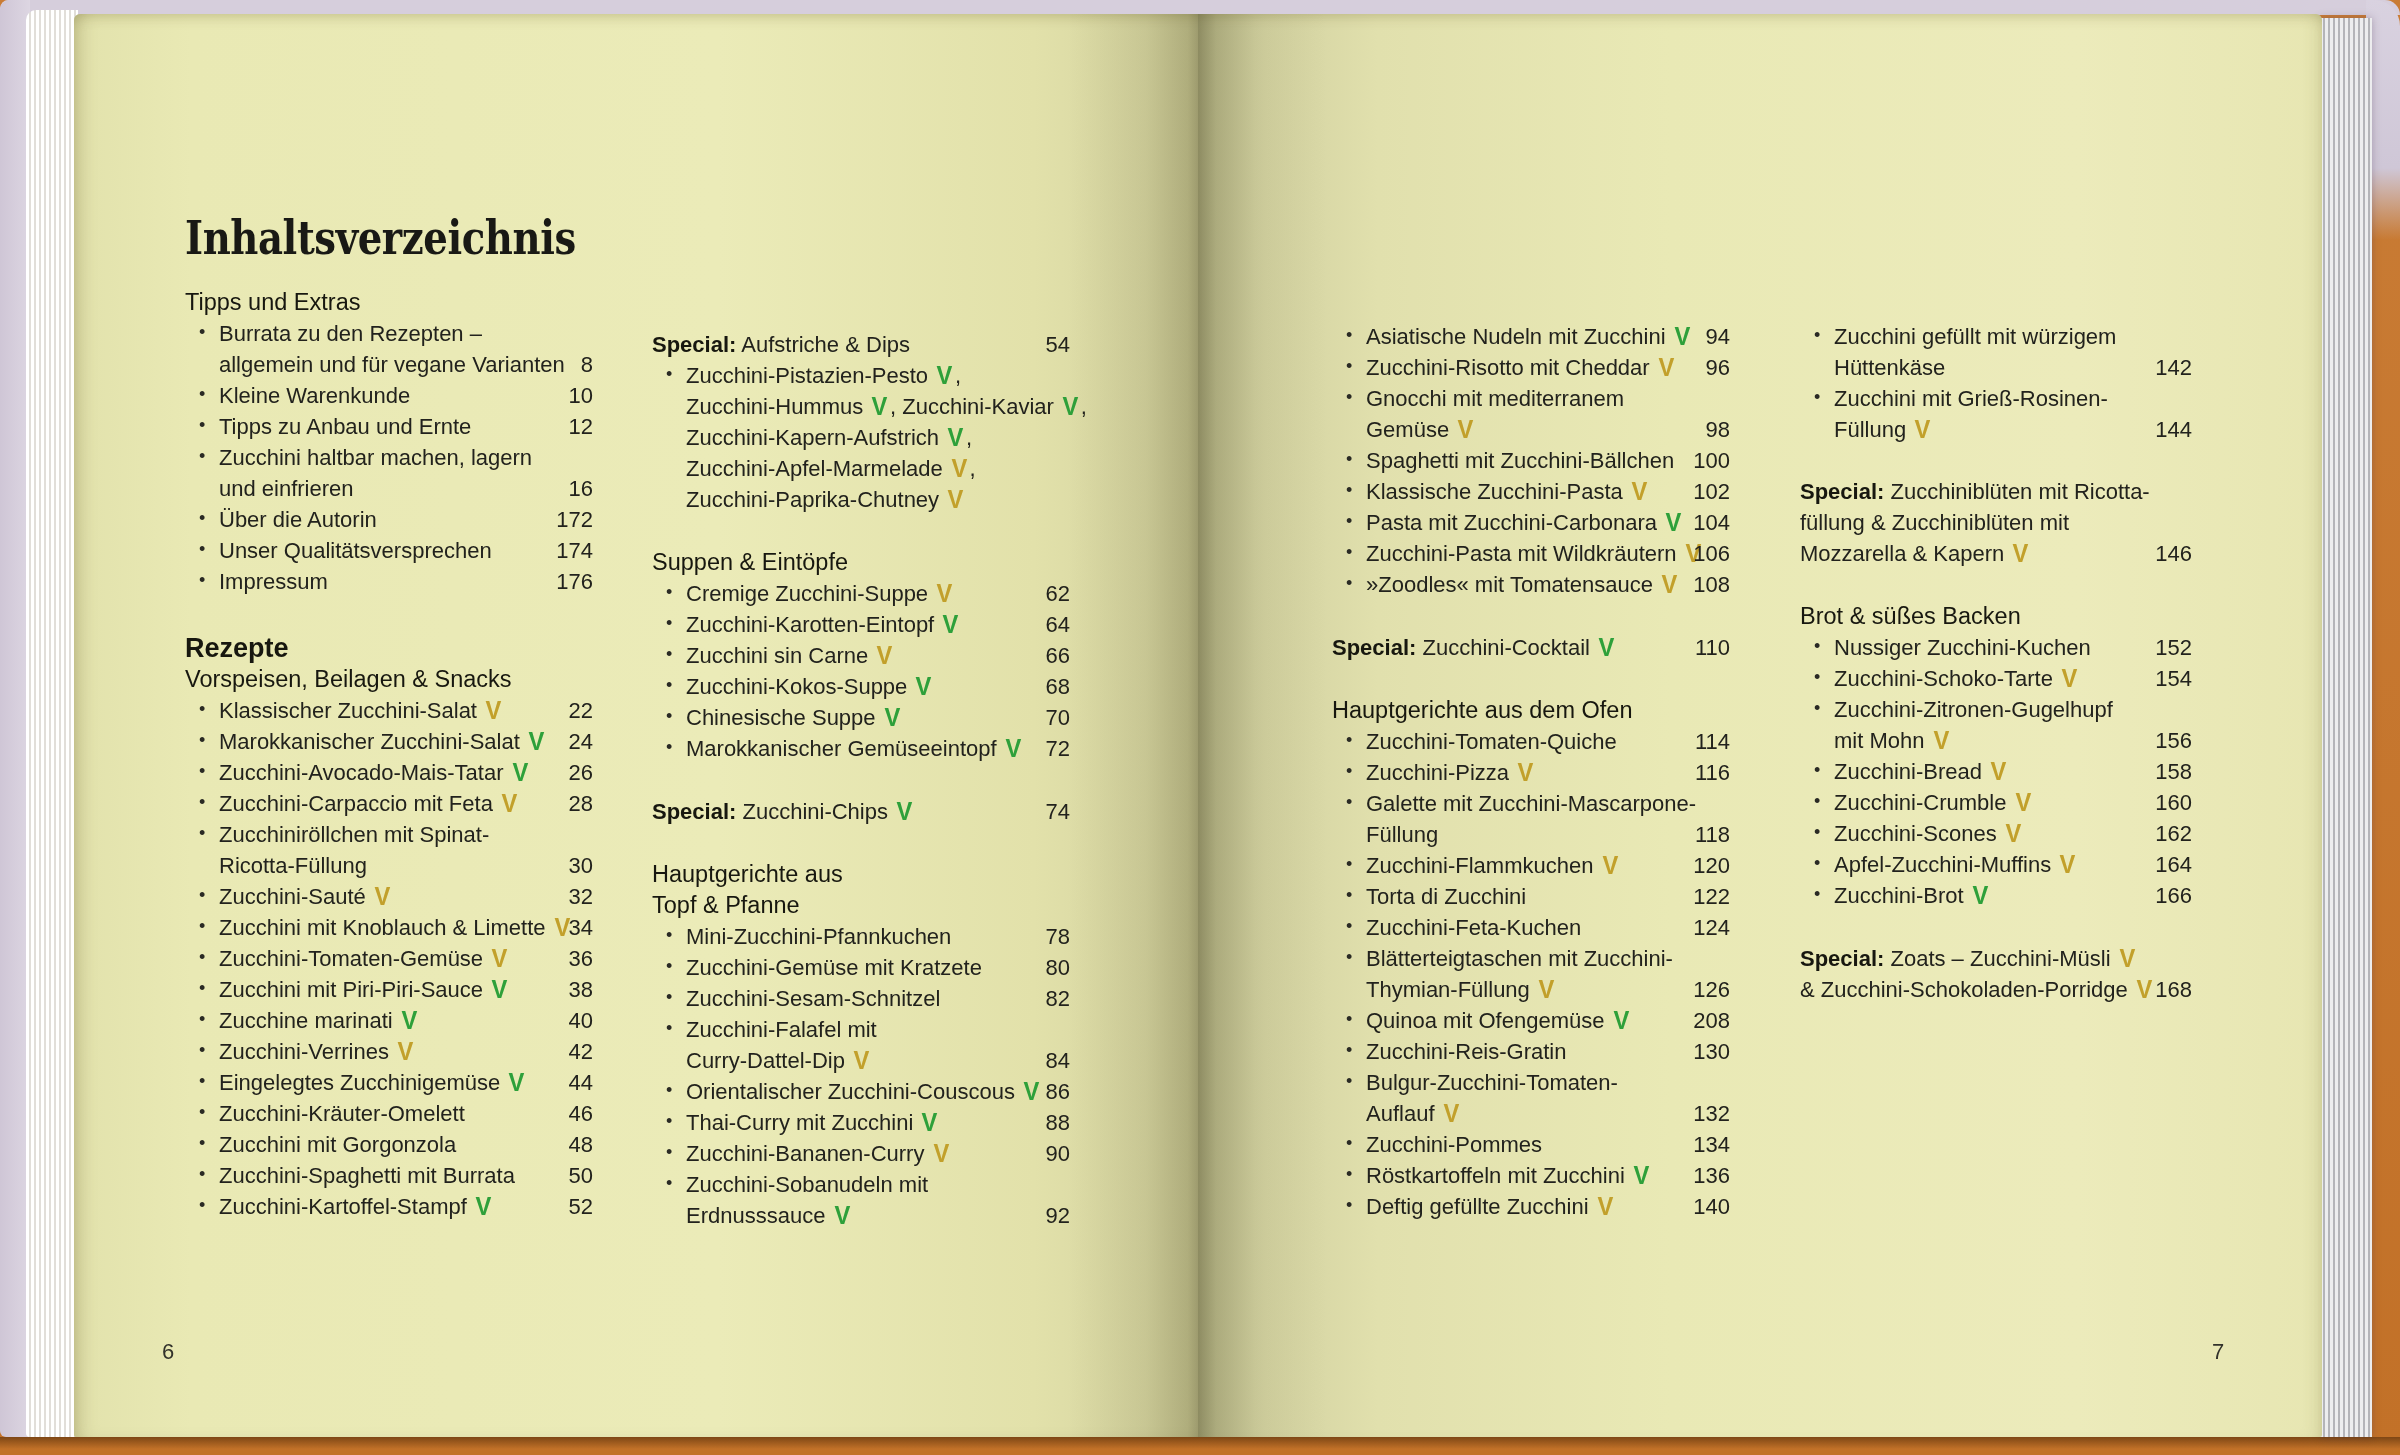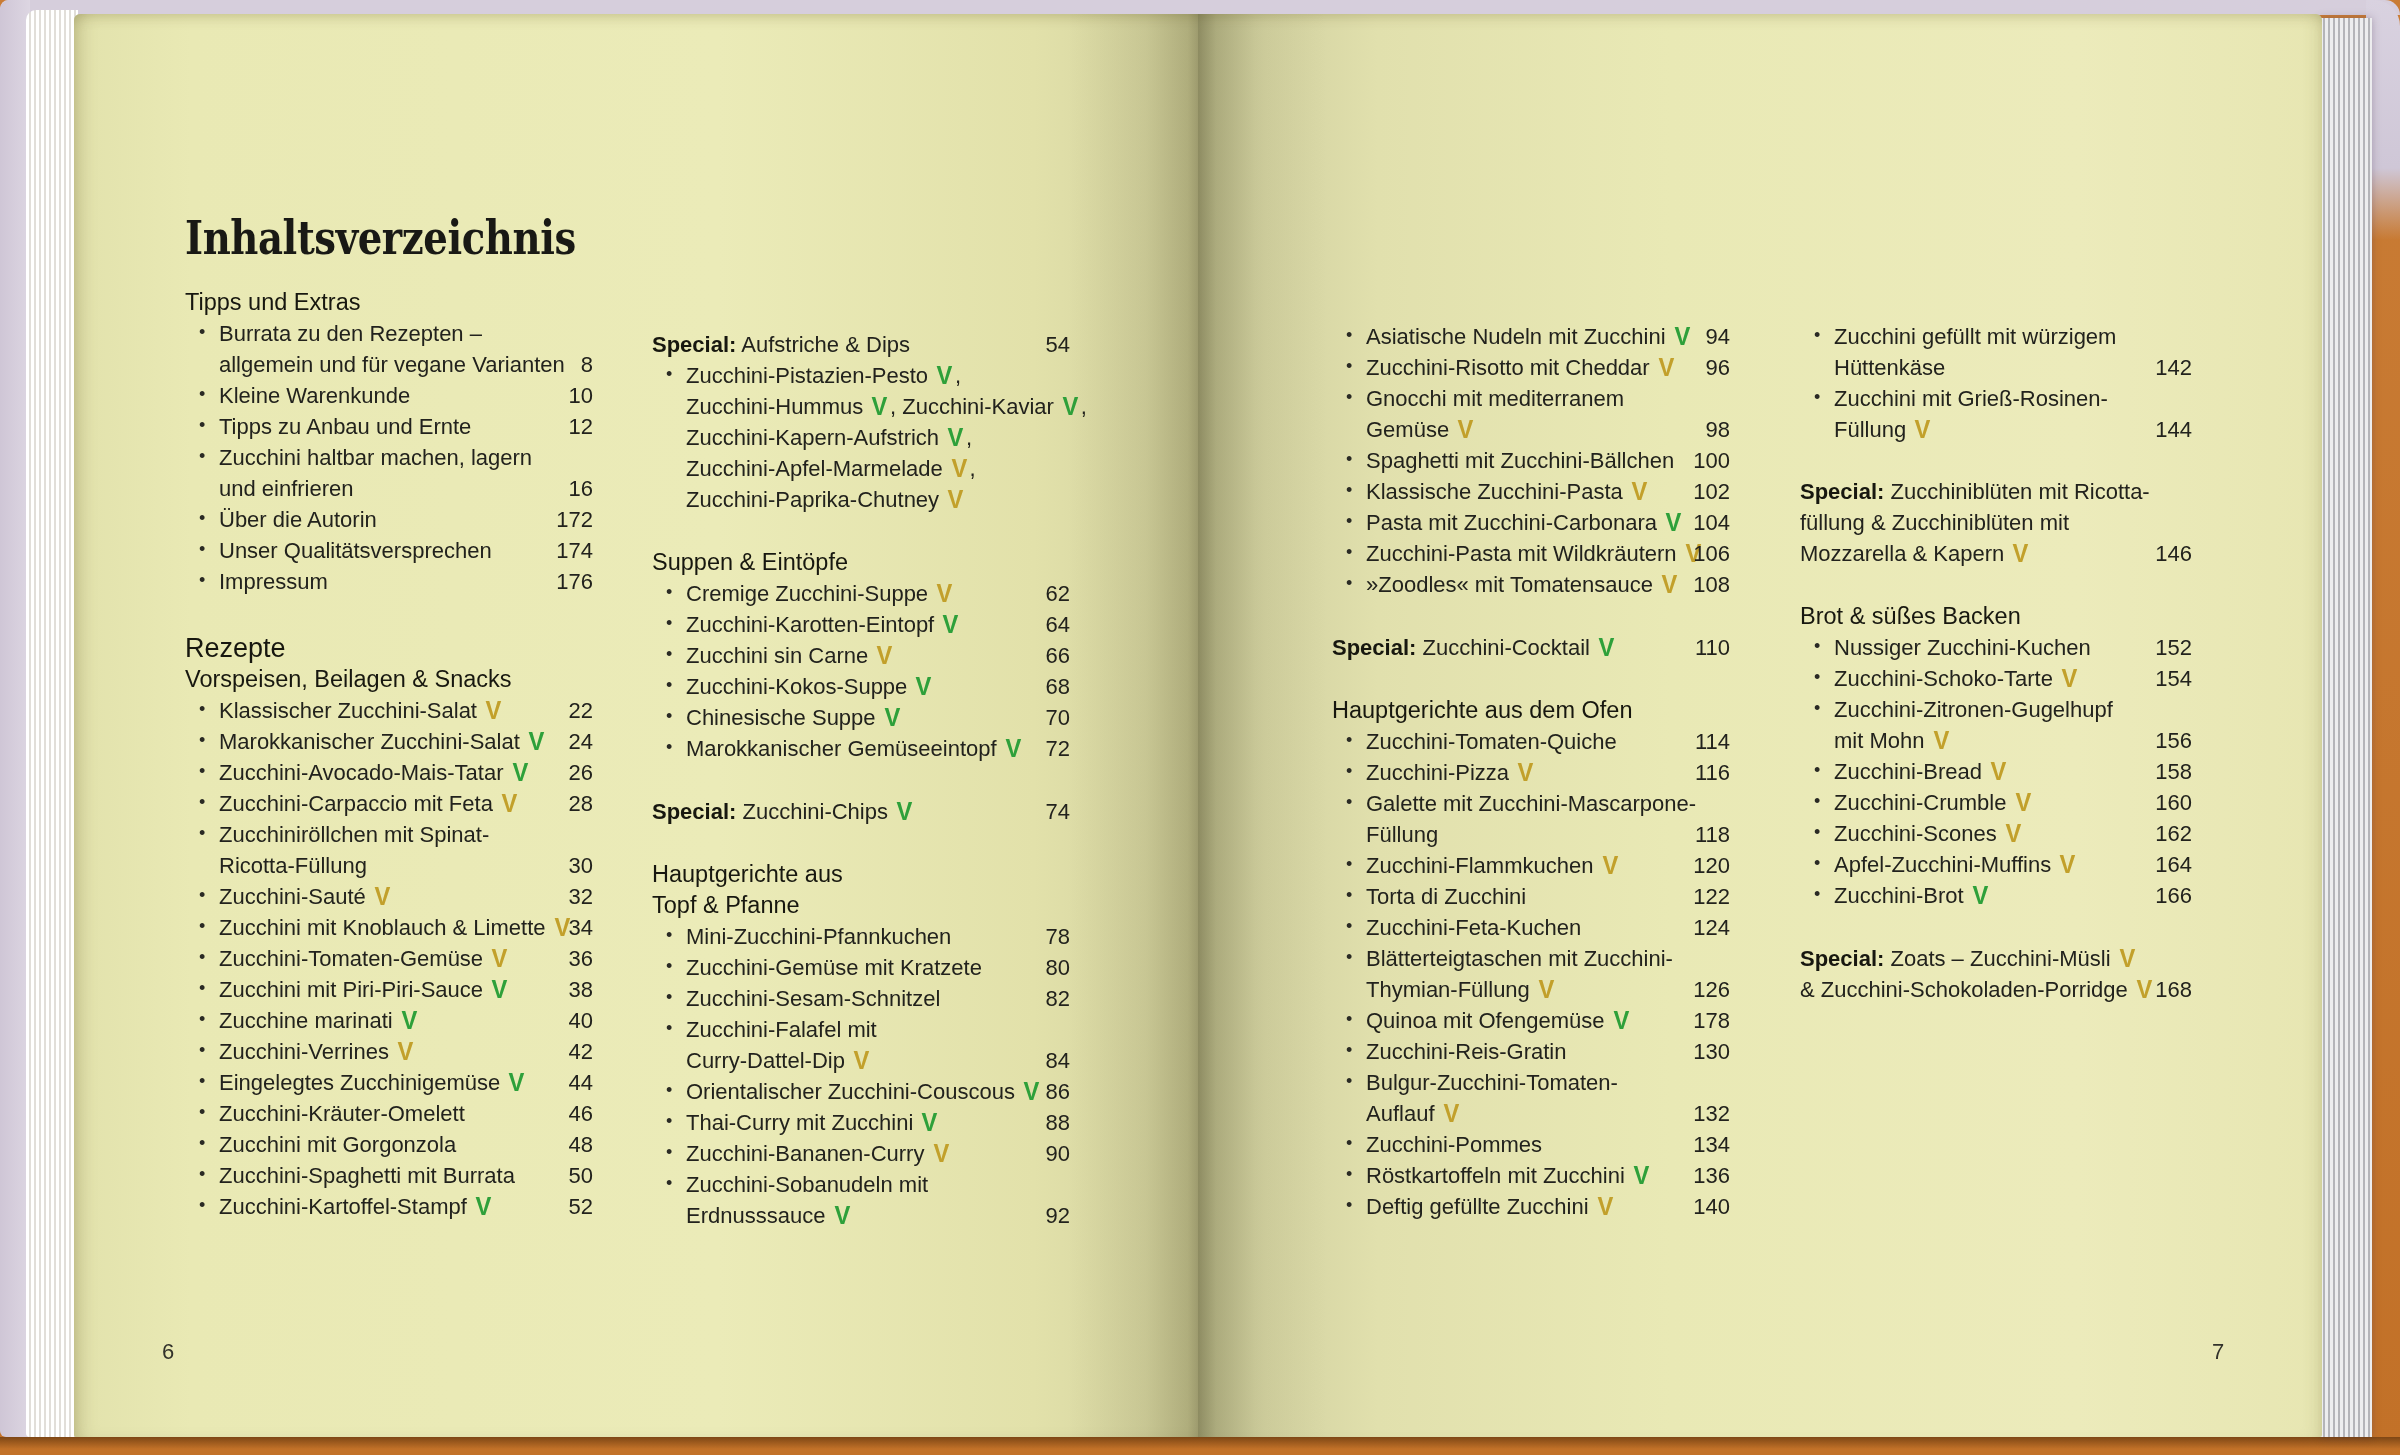--- a/index.html
+++ b/index.html
@@ -44,21 +44,21 @@
   }
   .table-shadow{position:absolute;left:0;right:0;top:1437px;height:12px;background:linear-gradient(180deg,rgba(70,36,6,.55),rgba(70,36,6,0));}
   
   .title{
     position:absolute;left:111px;top:196px;font-family:"DejaVu Serif",serif;
     font-weight:700;font-size:46px;line-height:56px;color:#191915;
     letter-spacing:-.5px;transform:scaleX(.84);transform-origin:left top;white-space:nowrap;
   }
   .col{position:absolute;}
   .line{position:relative;height:31px;line-height:31px;font-size:22px;white-space:nowrap;}
-  .line.h1{font-weight:400;font-size:27px;color:#17170f;}
+  .line.h1{font-weight:700;font-size:27px;color:#17170f;}
   .line.h2{font-weight:400;font-size:23.5px;color:#17170f;}
   .line.b{padding-left:34px;}
   .line.c{padding-left:34px;}
   .bullet{position:absolute;left:14px;top:-1px;font-size:18px;color:#2a2a24;}
   .num{position:absolute;right:0;top:0;}
   .vmark{display:inline-block;font-weight:700;font-size:25px;line-height:1;margin:0 2px;transform:translateY(1px) scaleX(.95);}
   .vg{color:var(--green);} .vy{color:var(--yellow);}
   .line strong{font-weight:700;color:#17170f;}
   .pagenum{position:absolute;font-size:22px;color:#32322b;}
   .pagenum.pl{left:88px;top:1325px;}
@@ -163,21 +163,21 @@
       <div class="line h2"><span>Hauptgerichte aus dem Ofen</span></div>
       <div class="line b"><span class="bullet">•</span><span>Zucchini-Tomaten-Quiche</span><span class="num">114</span></div>
       <div class="line b"><span class="bullet">•</span><span>Zucchini-Pizza <span class="vmark vy">V</span></span><span class="num">116</span></div>
       <div class="line b"><span class="bullet">•</span><span>Galette mit Zucchini-Mascarpone-</span></div>
       <div class="line c"><span>Füllung</span><span class="num">118</span></div>
       <div class="line b"><span class="bullet">•</span><span>Zucchini-Flammkuchen <span class="vmark vy">V</span></span><span class="num">120</span></div>
       <div class="line b"><span class="bullet">•</span><span>Torta di Zucchini</span><span class="num">122</span></div>
       <div class="line b"><span class="bullet">•</span><span>Zucchini-Feta-Kuchen</span><span class="num">124</span></div>
       <div class="line b"><span class="bullet">•</span><span>Blätterteigtaschen mit Zucchini-</span></div>
       <div class="line c"><span>Thymian-Füllung <span class="vmark vy">V</span></span><span class="num">126</span></div>
-      <div class="line b"><span class="bullet">•</span><span>Quinoa mit Ofengemüse <span class="vmark vg">V</span></span><span class="num">178</span></div>
+      <div class="line b"><span class="bullet">•</span><span>Quinoa mit Ofengemüse <span class="vmark vg">V</span></span><span class="num">208</span></div>
       <div class="line b"><span class="bullet">•</span><span>Zucchini-Reis-Gratin</span><span class="num">130</span></div>
       <div class="line b"><span class="bullet">•</span><span>Bulgur-Zucchini-Tomaten-</span></div>
       <div class="line c"><span>Auflauf <span class="vmark vy">V</span></span><span class="num">132</span></div>
       <div class="line b"><span class="bullet">•</span><span>Zucchini-Pommes</span><span class="num">134</span></div>
       <div class="line b"><span class="bullet">•</span><span>Röstkartoffeln mit Zucchini <span class="vmark vg">V</span></span><span class="num">136</span></div>
       <div class="line b"><span class="bullet">•</span><span>Deftig gefüllte Zucchini <span class="vmark vy">V</span></span><span class="num">140</span></div>
     </div>
   <div id="col4" class="col" style="left:602px;top:307px;width:392px;">
       <div class="line b"><span class="bullet">•</span><span>Zucchini gefüllt mit würzigem</span></div>
       <div class="line c"><span>Hüttenkäse</span><span class="num">142</span></div>

